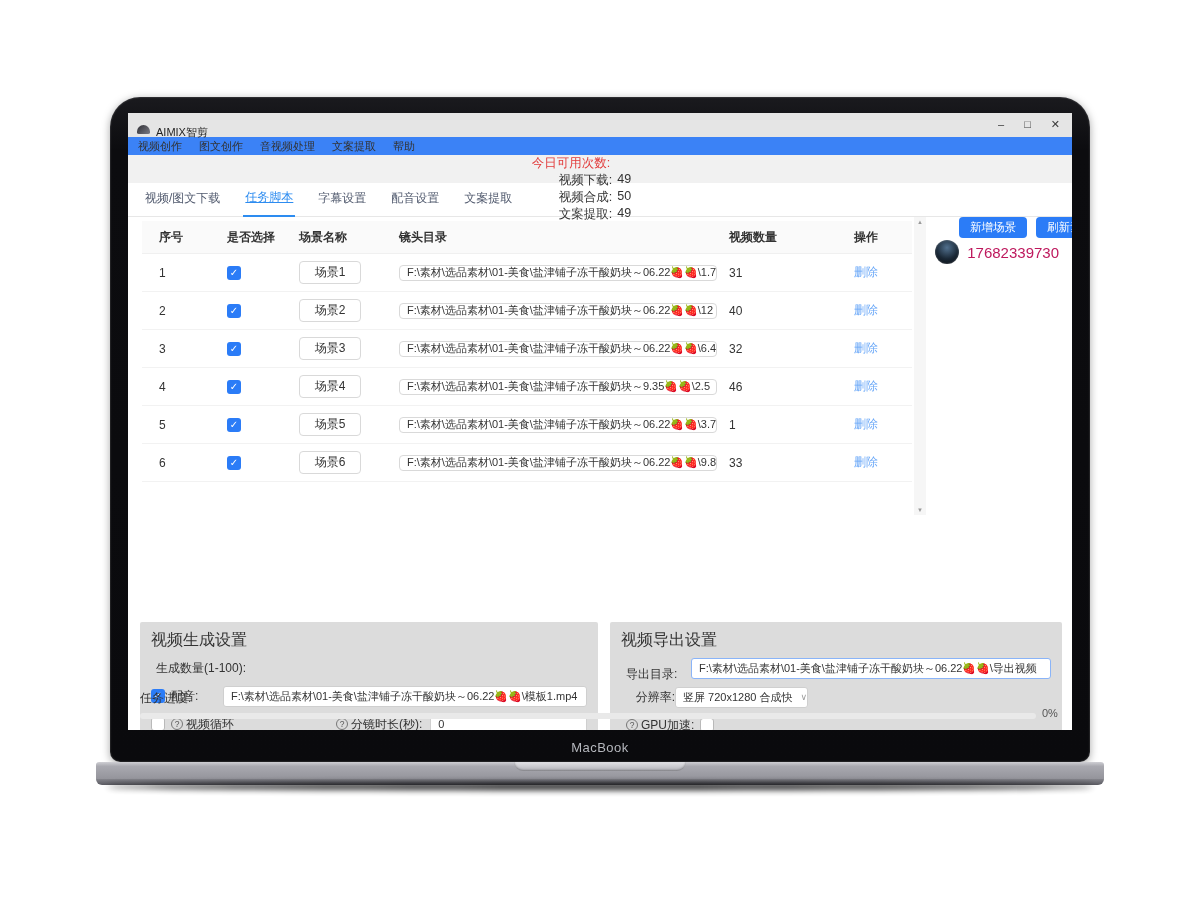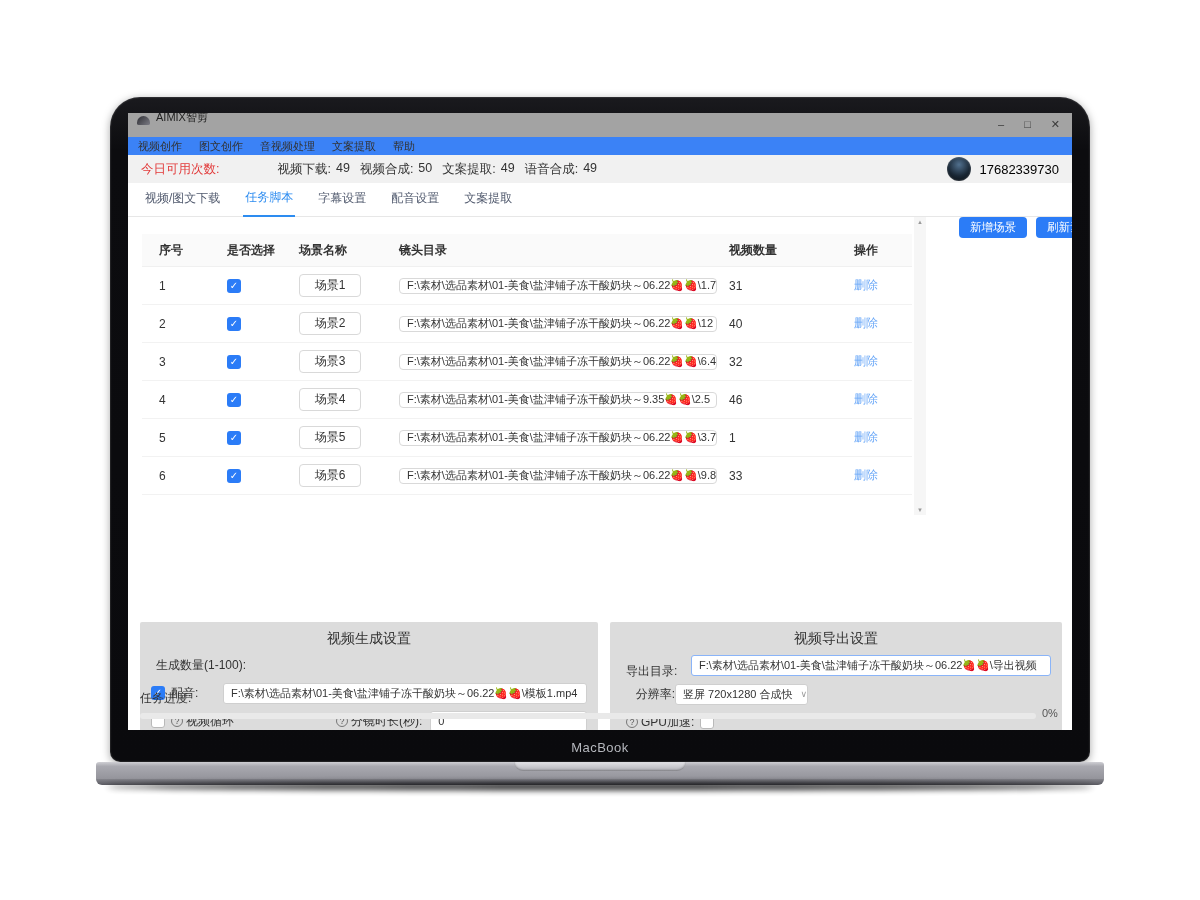--- a/index.html
+++ b/index.html
@@ -19,49 +19,49 @@
     box-shadow:inset 0 -1px 2px rgba(0,0,0,.3); }
   .base-bottom { position:absolute; left:96px; top:779px; width:1008px; height:6px;
     background:linear-gradient(180deg,#84848b,#5a5a61); border-radius:0 0 14px 14px; }
   .base-shadow { position:absolute; left:106px; top:783px; width:988px; height:7px;
     background:#060607; opacity:.9; filter:blur(3px); border-radius:50%; }
 
   
   .app { position:absolute; left:128px; top:113px; width:944px; height:617px; background:#fff;
     color:#333; font-size:12px; overflow:hidden; }
 
-  .titlebar { height:22px; display:flex; align-items:flex-end; padding:12px 9px; position:relative; background:#a3a3a3; }
+  .titlebar { height:22px; display:flex; align-items:flex-start; padding:12px 9px; position:relative; background:#e5e5e5; }
   .app-icon { width:13px; height:9px; background:linear-gradient(135deg,#2e2e34,#7b7b84);
     border-radius:7px 7px 2px 2px; margin-right:6px; }
   .title-text { font-size:11px; color:#1f1f1f; }
   .win-controls { position:absolute; right:12px; top:0; height:22px; display:flex; align-items:center; gap:20px;
     font-size:11px; color:#3a3a3a; }
   .win-controls span { cursor:default; line-height:1; }
 
   .menubar { height:18px; display:flex; align-items:center; gap:17px; padding:0 10px; font-size:11px; color:#333; background:#3b82f6; }
 
-  .statsbar { height:28px; background:#f1f1f1; display:flex; align-items:center; padding:0 13px; font-size:12.5px; }
+  .statsbar { height:28px; background:#f1f1f1; display:flex; align-items:center; padding:0 13px; font-size:12.5px;flex-direction:column; }
   .stats-label { color:#e23a3a; margin-right:58px; }
   .stat-item { color:#333; margin-right:10px; display:flex; gap:5px; }
   .statsbar-right { margin-left:auto; display:flex; align-items:center; gap:8px; }
   .avatar { width:24px; height:24px; border-radius:50%;
     background:radial-gradient(circle at 50% 32%,#5a7software 0%,#16202c 55%,#05070a 100%);
     background:radial-gradient(circle at 50% 32%,#51708e 0%,#1a2836 55%,#04060a 100%);
     box-shadow:inset 0 0 2px rgba(255,255,255,.4); }
-  .phone { font-size:13px; color:#000000; }
+  .phone { font-size:15px; color:#be185d; }
 
   .tabsbar { height:34px; display:flex; align-items:flex-end; gap:21px; padding:0 15px;
     border-bottom:1px solid #e7e7e7; background:#fff; }
   .tab { padding:0 2px 9px 2px; font-size:12px; color:#515a6e; cursor:default; }
-  .tab.active { color:#2d8cf0; border-bottom:2px solid #2d8cf0; margin-bottom:-1px; }
+  .tab.active { color:#2d8cf0; border-bottom:2px solid #2d8cf0; margin-bottom:-1px;text-decoration:underline; }
 
   .content { position:relative; width:944px; height:515px; }
 
   
-  .table { position:absolute; left:14px; top:17px; width:770px; }
+  .table { position:absolute; left:14px; top:4px; width:770px; }
   .thead { display:flex; align-items:center; height:33px; background:#fafafa; border-bottom:1px solid #f0f0f0;
     font-weight:bold; font-size:12px; color:#333; }
   .trow { display:flex; align-items:center; height:38px; border-bottom:1px solid #f2f2f2; font-size:12px; color:#333; }
   .c1 { width:85px; padding-left:17px; }
   .c2 { width:72px; }
   .c3 { width:100px; }
   .c4 { width:330px; }
   .c5 { width:125px; }
   .c6 { flex:1; }
   .cb { width:14px; height:14px; border-radius:3px; background:#2b7cf7; color:#fff; font-size:10px;
@@ -79,21 +79,21 @@
     padding:2px 0; font-size:6px; color:#9a9a9a; }
 
   .side-buttons { position:absolute; left:831px; top:0; display:flex; flex-direction:row; gap:9px; }
   .btn-blue { width:68px; height:21px; background:#2b7cf7; color:#fff; font-size:11.5px; border-radius:4px;
     display:flex; align-items:center; justify-content:center; cursor:default; }
 
   
   .panel { position:absolute; background:#dcdcdc; border-radius:2px; padding:8px 11px; font-size:12px; color:#333; }
   .panel-left { left:12px; top:405px; width:458px; height:158px; }
   .panel-right { left:482px; top:405px; width:452px; height:158px; }
-  .panel-title { font-size:14px; color:#333; margin-bottom:6px;text-align:center; }
+  .panel-title { font-size:16px; color:#333; margin-bottom:6px; }
   .prow { display:flex; align-items:center; height:22px; margin-bottom:6px; }
   .prow .cb { margin-right:6px; flex:none; }
   .input { height:21px; border:1px solid #cfcfcf; border-radius:3px; background:#fff; display:flex;
     align-items:center; padding:0 7px; font-size:11px; color:#333; white-space:nowrap; overflow:hidden; }
   .input.focused { border:1px solid #8ab4f8; }
   .select { height:21px; border:1px solid #cfcfcf; border-radius:3px; background:#fff; display:flex;
     align-items:center; justify-content:space-between; padding:0 7px; font-size:11px; color:#333; white-space:nowrap; }
   .select .chev { color:#999; font-size:9px; margin-left:8px; }
   .help { width:12px; height:12px; border:1px solid #777; border-radius:50%; color:#555; font-size:8.5px;
     display:inline-flex; align-items:center; justify-content:center; margin-right:3px; flex:none; line-height:1; }

